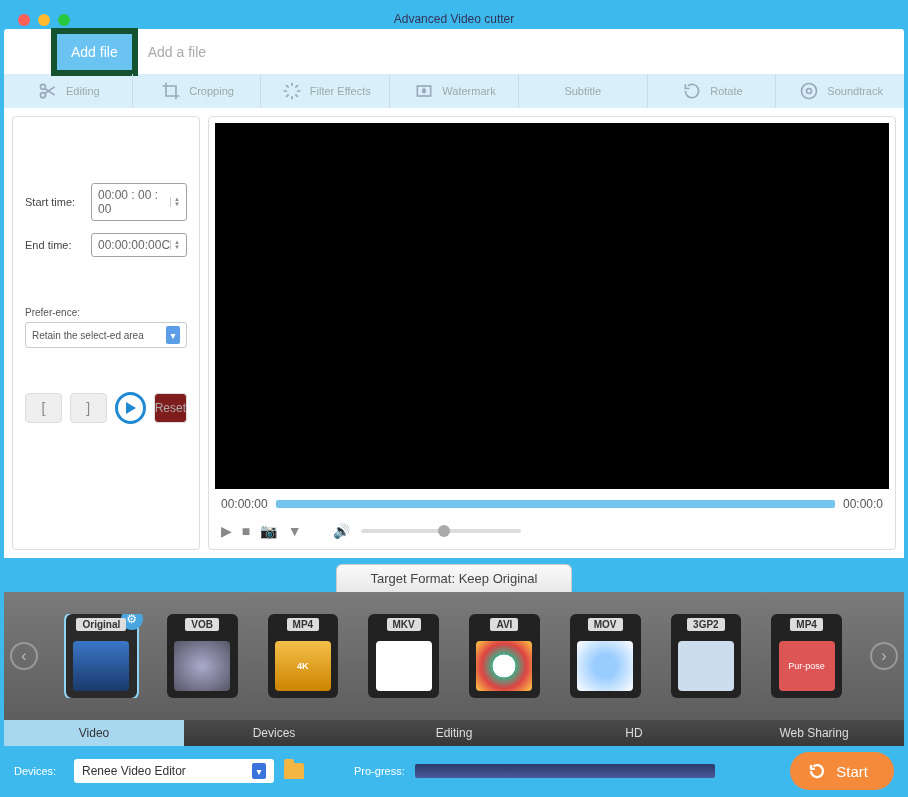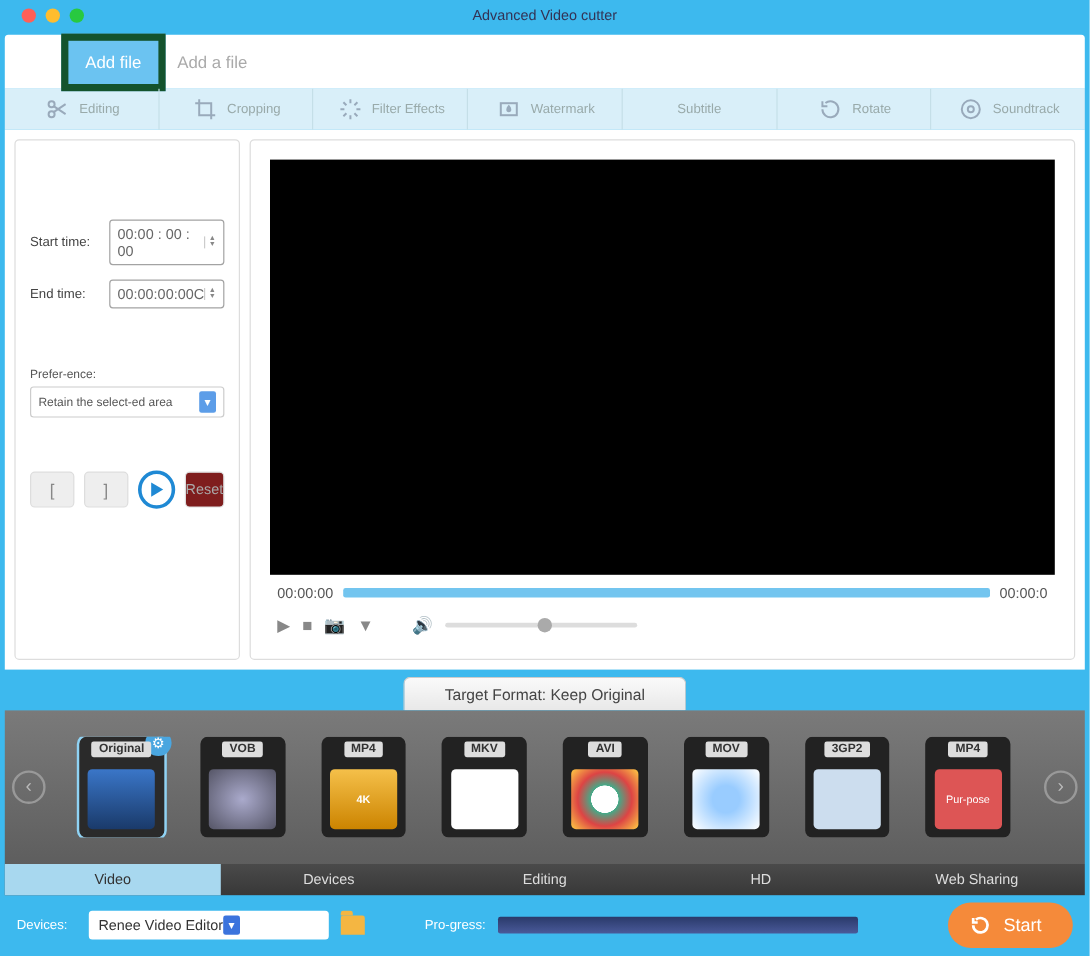--- a/index.html
+++ b/index.html
@@ -1,18 +1,18 @@
 <!DOCTYPE html>
 <html><head>
 <meta charset="utf-8">
 <style>
 * { box-sizing: border-box; margin: 0; padding: 0; font-family: Arial, sans-serif; }
 body { width: 908px; height: 797px; background: #3db9ee; overflow: hidden; }
 
-.titlebar { height: 26px; display: flex; align-items: center; padding: 0 18px; position: relative; }
+.titlebar { height: 26px; display: flex; align-items: flex-end; padding: 0 18px; position: relative; }
 .traffic { display: flex; gap: 8px; }
 .tl { width: 12px; height: 12px; border-radius: 50%; }
 .tl.r { background: #ff5f57; } .tl.y { background: #ffbd2e; } .tl.g { background: #28c940; }
 .title { position: absolute; left: 0; right: 0; text-align: center; font-size: 12px; color: #335; }
 
 .addbar { background: #fff; margin: 3px 4px 0 4px; height: 45px; display: flex; align-items: center; padding-left: 6px; border-radius: 3px 3px 0 0; }
 .addbtn { background: #6bc3f1; color: #fff; border: 6px solid #14532d; padding: 10px 14px; font-size: 14px; cursor: pointer; margin-left: 41px; }
 .placeholder { color: #aaa; margin-left: 10px; font-size: 14px; }
 
 .tabs { display: flex; margin: 0 4px; background: #d9eff9; height: 34px; }
@@ -31,21 +31,21 @@
 .spinner span { font-size: 6px; color: #888; line-height: 5px; cursor: pointer; }
 .preflabel { font-size: 10px; color: #555; margin-top: 50px; }
 .select { width: 100%; border: 1px solid #ccc; border-radius: 3px; padding: 3px 6px; font-size: 10px; color: #555; background: #fff; display: flex; justify-content: space-between; align-items: center; margin-top: 4px; }
 .select .arrow { background: #5c9de8; color: #fff; width: 14px; height: 18px; display: flex; align-items: center; justify-content: center; border-radius: 2px; font-size: 10px; }
 .btnrow { display: flex; gap: 8px; margin-top: 44px; align-items: center; }
 .sqbtn { width: 38px; height: 30px; background: #eee; border: 1px solid #ddd; border-radius: 4px; color: #888; font-size: 14px; display:flex;align-items:center;justify-content:center; cursor:pointer; }
 .playcircle { width: 32px; height: 32px; border-radius: 50%; border: 3px solid #1f89d4; display: flex; align-items: center; justify-content: center; cursor: pointer; }
 .playcircle::after { content: ""; border-left: 10px solid #1f89d4; border-top: 6px solid transparent; border-bottom: 6px solid transparent; margin-left: 2px; }
 .resetbtn { flex: 1; height: 30px; background: #7f1d1d; border: 1px solid #ddd; border-radius: 4px; color: #aaa; font-size: 12px; cursor: pointer; }
 
-.rightpanel { flex: 1; border: 1px solid #ddd; border-radius: 4px; display: flex; flex-direction: column; padding: 16px; }
+.rightpanel { flex: 1; border: 1px solid #ddd; border-radius: 4px; display: flex; flex-direction: column; padding: 6px; }
 .video { flex: 1; background: #000; }
 .scrub { display: flex; align-items: center; padding: 8px 6px; font-size: 12px; color: #555; gap: 8px; }
 .scrub .track { flex: 1; height: 8px; background: #73c5ef; border-radius: 2px; }
 .controls { display: flex; align-items: center; gap: 10px; padding: 4px 6px; }
 .ctrlicn { color: #888; font-size: 14px; cursor: pointer; }
 .volslider { width: 160px; height: 4px; background: #ddd; border-radius: 2px; position: relative; }
 .volslider::after { content: ""; position: absolute; left: 48%; top: -4px; width: 12px; height: 12px; background: #aaa; border-radius: 50%; }
 
 .targettab { display: flex; justify-content: center; margin-top: 6px; }
 .targettab span { background: linear-gradient(#fafafa,#e8e8e8); padding: 6px 34px; border-radius: 6px 6px 0 0; font-size: 13px; color: #444; border: 1px solid #ccc; border-bottom: none; }
@@ -67,21 +67,21 @@
 .b-3gp { background: #cde; }
 .b-mp4p { background: #d55; color:#fff; font-size:10px; }
 
 .cattabs { background: linear-gradient(#4a4a4a,#383838); margin: 0 4px; height: 26px; display: flex; }
 .cattab { flex: 1; display: flex; align-items: center; justify-content: center; color: #ddd; font-size: 12px; cursor: pointer; }
 .cattab.on { background: #a8d8ef; color: #2a5; font-weight: normal; color:#1a4;}
 .cattab.on span{ color:#333;}
 
 .footer { height: 50px; display: flex; align-items: center; padding: 0 14px; gap: 10px; font-size: 11px; color: #fff; }
 .footer .outlabel { width: 50px; }
-.footer .outsel { background: #fff; color: #333; padding: 4px 8px; border-radius: 3px; width: 200px; display: flex; align-items: center; font-size: 12px; }
+.footer .outsel { background: #fff; color: #333; padding: 4px 8px; border-radius: 3px; width: 200px; display: flex; justify-content: space-between; align-items: center; font-size: 12px; }
 .footer .outsel .arrow { background: #3b73dd; color: #fff; width: 14px; height: 16px; display: flex; align-items: center; justify-content: center; border-radius: 2px; font-size: 10px; }
 .folder { width: 20px; height: 16px; background: #f4b642; border-radius: 2px 2px 0 0; position: relative; cursor: pointer; }
 .folder::before { content:""; position:absolute; top:-4px; left:0; width:10px; height:4px; background:#f4b642; border-radius:2px 2px 0 0;}
 .proglabel { margin-left: 40px; }
 .progbar { width: 300px; height: 14px; background: linear-gradient(#2a3a6a,#4a5a9a); border-radius: 2px; }
 .startbtn { margin-left: auto; background: #f58a3a; color: #fff; border: none; padding: 10px 26px 10px 18px; border-radius: 20px; font-size: 15px; display: flex; align-items: center; gap: 10px; cursor: pointer; }
 .startbtn svg { width: 18px; height: 18px; }
 </style>
 </head>
 <body>

